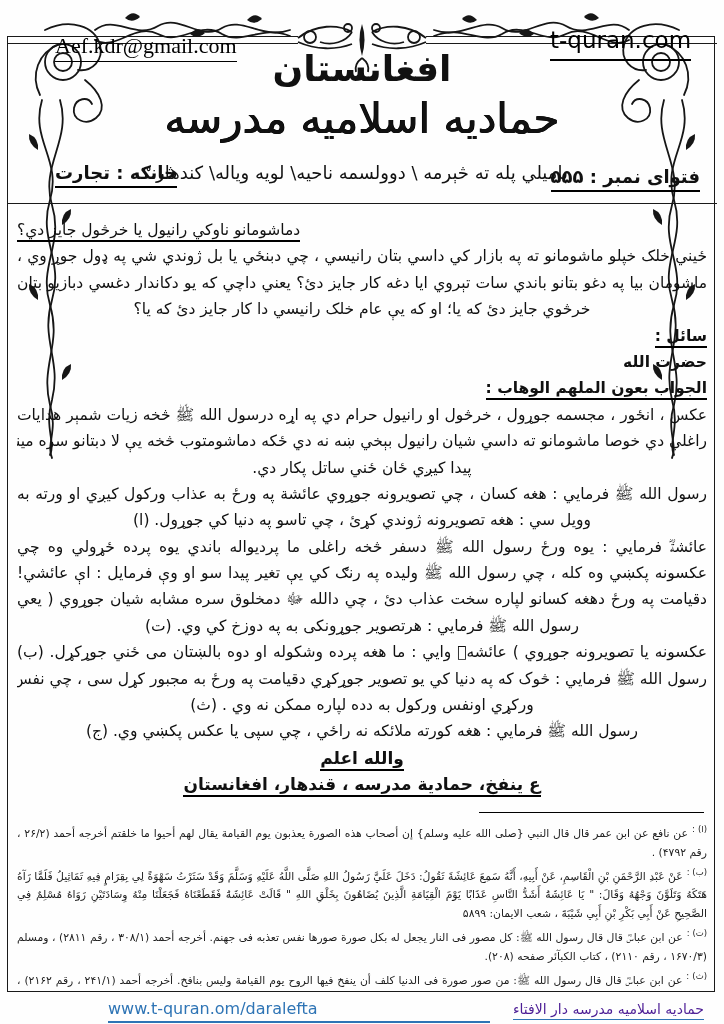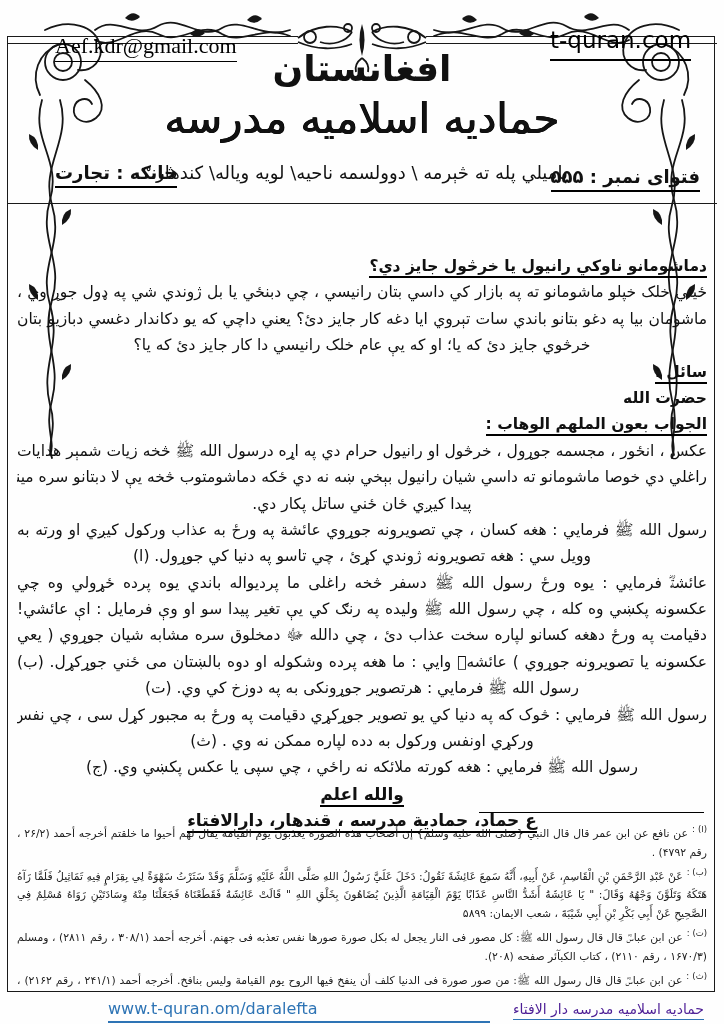--- a/index.html
+++ b/index.html
@@ -28,21 +28,21 @@
     border-bottom:2.2px solid #000;padding-bottom:3px;}
   
   .body{position:absolute;left:17px;top:217px;width:690px;direction:rtl;
     font-size:15.5px;line-height:26.4px;}
   .bl{height:26.4px;white-space:nowrap;overflow:hidden;}
   .bl.just{text-align:justify;text-align-last:justify;}
   .bl.center{text-align:center;}
   .bl.right{text-align:right;}
   .bold{font-weight:bold;}
   .ul{border-bottom:2px solid #000;padding-bottom:1px;}
-  .qhead{text-align:right;font-weight:bold;margin-top:36px;}
+  .qhead{text-align:left;font-weight:normal;}
   .sig{text-align:center;font-weight:bold;font-size:17px;}
   
   .fnsep{position:absolute;top:812px;right:20px;width:225px;border-top:1.6px solid #000;}
   .fns{position:absolute;left:17px;top:820px;width:690px;height:168px;overflow:hidden;
     direction:rtl;font-size:10.8px;line-height:19px;text-align:justify;color:#1c1c1c;}
   .fn{margin:0 0 1px 0;}
   .fnm{vertical-align:super;font-size:8.5px;margin-left:4px;}
   
   .furl{position:absolute;left:108px;top:999px;width:382px;font-size:16px;color:#2e74b5;
     border-bottom:2px solid #2e74b5;padding-bottom:3px;text-decoration:none;
@@ -114,27 +114,27 @@
     <div class="bl right bold">حضرت الله</div>
     <div class="bl right"><span class="ul bold">الجواب بعون الملهم الوهاب :</span></div>
     <div class="bl just">عکس ، انځور ، مجسمه جوړول ، خرڅول او رانيول حرام دي په اړه درسول الله ﷺ څخه زيات شمېر هدايات</div>
     <div class="bl just">راغلي دي خوصا ماشومانو ته داسي شيان رانيول بېخي ښه نه دي ځکه دماشومتوب څخه يې لا دبتانو سره مينه</div>
     <div class="bl center">پيدا کيږي ځان ځني ساتل پکار دي.</div>
     <div class="bl just">رسول الله ﷺ فرمايي : هغه کسان ، چي تصويرونه جوړوي عائشة په ورځ به عذاب ورکول کيږي او ورته به</div>
     <div class="bl center">وويل سي : هغه تصويرونه ژوندي کړئ ، چي تاسو په دنيا کي جوړول. (ا)</div>
     <div class="bl just">عائشةؓ فرمايي : يوه ورځ رسول الله ﷺ دسفر څخه راغلی ما پرديواله باندي يوه پرده ځړولي وه چي</div>
     <div class="bl just">عکسونه پکښي وه کله ، چي رسول الله ﷺ وليده په رنګ کي يې تغير پيدا سو او وې فرمايل : اې عائشي!</div>
     <div class="bl just">دقيامت په ورځ دهغه کسانو لپاره سخت عذاب دئ ، چي دالله ﷻ دمخلوق سره مشابه شيان جوړوي ( يعي</div>
+    <div class="bl center">رسول الله ﷺ فرمايي : هرتصوير جوړونکی به په دوزخ کي وي. (ت)</div>
     <div class="bl just">عکسونه يا تصويرونه جوړوي ) عائشهؓ وايي : ما هغه پرده وشکوله او دوه بالښتان می ځني جوړکړل. (ب)</div>
-    <div class="bl center">رسول الله ﷺ فرمايي : هرتصوير جوړونکی به په دوزخ کي وي. (ت)</div>
     <div class="bl just">رسول الله ﷺ فرمايي : څوک که په دنيا کي يو تصوير جوړکړي دقيامت په ورځ به مجبور کړل سی ، چي نفس هم</div>
     <div class="bl center">ورکړي اونفس ورکول به دده لپاره ممکن نه وي . (ث)</div>
     <div class="bl center">رسول الله ﷺ فرمايي : هغه کورته ملائکه نه راځي ، چي سپی يا عکس پکښي وي. (ج)</div>
     <div class="bl sig"><span class="ul">والله اعلم</span></div>
-    <div class="bl sig"><span class="ul">ع حماد، حمادية مدرسه ، قندهار، دارالافتاء</span></div>
+    <div class="bl sig"><span class="ul">ع ينفخ، حمادية مدرسه ، قندهار، افغانستان</span></div>
   </div>
 
   <div class="fnsep"></div>
   <div class="fns">
     <div class="fn"><span class="fnm">(ا) :</span><span>عن نافع عن ابن عمر قال قال النبي {صلى الله عليه وسلم} إن أصحاب هذه الصورة يعذبون يوم القيامة يقال لهم أحيوا ما خلقتم أخرجه أحمد (۲۶/۲ ، رقم ۴۷۹۲) .</span></div>
     <div class="fn"><span class="fnm">(ب) :</span><span>عَنْ عَبْدِ الرَّحْمَنِ بْنِ الْقَاسِمِ، عَنْ أَبِيهِ، أَنَّهُ سَمِعَ عَائِشَةَ تَقُولُ: دَخَلَ عَلَيَّ رَسُولُ اللهِ صَلَّى اللَّهُ عَلَيْهِ وَسَلَّمَ وَقَدْ سَتَرْتُ سَهْوَةً لِي بِقِرَامٍ فِيهِ تَمَاثِيلُ فَلَمَّا رَآهُ هَتَكَهُ وَتَلَوَّنَ وَجْهُهُ وَقَالَ: " يَا عَائِشَةُ أَشَدُّ النَّاسِ عَذَابًا يَوْمَ الْقِيَامَةِ الَّذِينَ يُضَاهُونَ بِخَلْقِ اللهِ " قَالَتْ عَائِشَةُ فَقَطَعْنَاهُ فَجَعَلْنَا مِنْهُ وِسَادَتَيْنِ رَوَاهُ مُسْلِمٌ فِي الصَّحِيحِ عَنْ أَبِي بَكْرِ بْنِ أَبِي شَيْبَةَ ، شعب الايمان: ۵۸۹۹</span></div>
     <div class="fn"><span class="fnm">(ت) :</span><span>عن ابن عباسؓ قال قال رسول الله ﷺ: كل مصور فى النار يجعل له بكل صورة صورها نفس تعذبه فى جهنم. أخرجه أحمد (۳۰۸/۱ ، رقم ۲۸۱۱) ، ومسلم (۱۶۷۰/۳ ، رقم ۲۱۱۰) ، كتاب الكبآئر صفحه (۲۰۸).</span></div>
     <div class="fn"><span class="fnm">(ث) :</span><span>عن ابن عباسؓ قال قال رسول الله ﷺ: من صور صورة فى الدنيا كلف أن ينفخ فيها الروح يوم القيامة وليس بنافخ. أخرجه أحمد (۲۴۱/۱ ، رقم ۲۱۶۲) ، ومسلم (۱۶۷۱/۳ ، رقم ۲۱۱۰) ، والنسائى (۲۱۵/۸ ، رقم ۵۳۵۸) .</span></div>
 
   </div>

